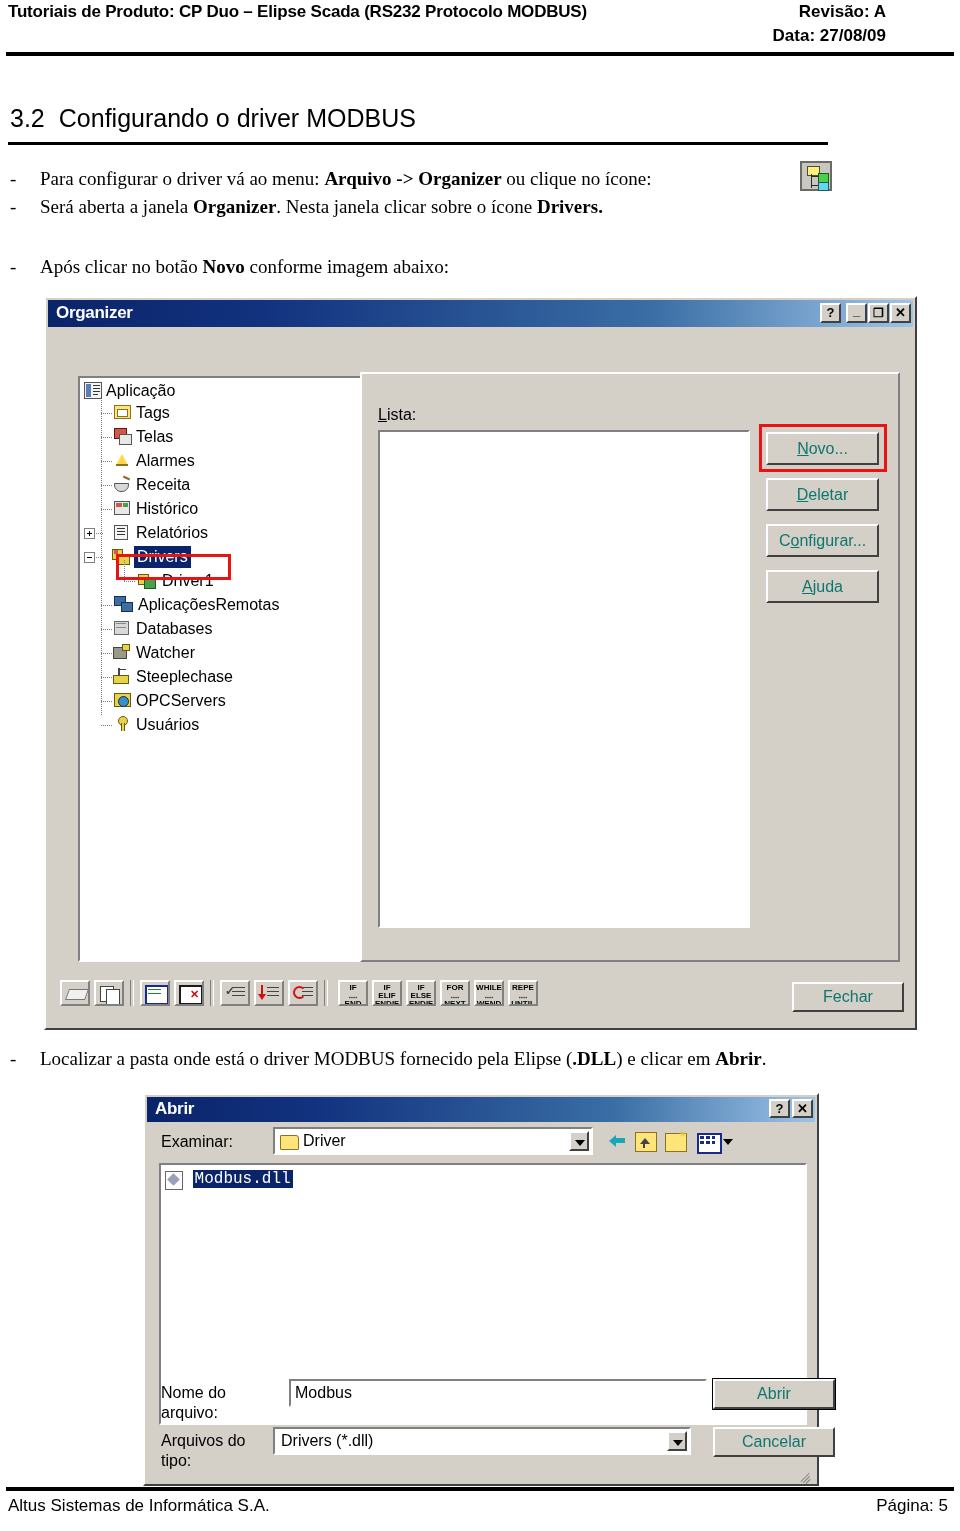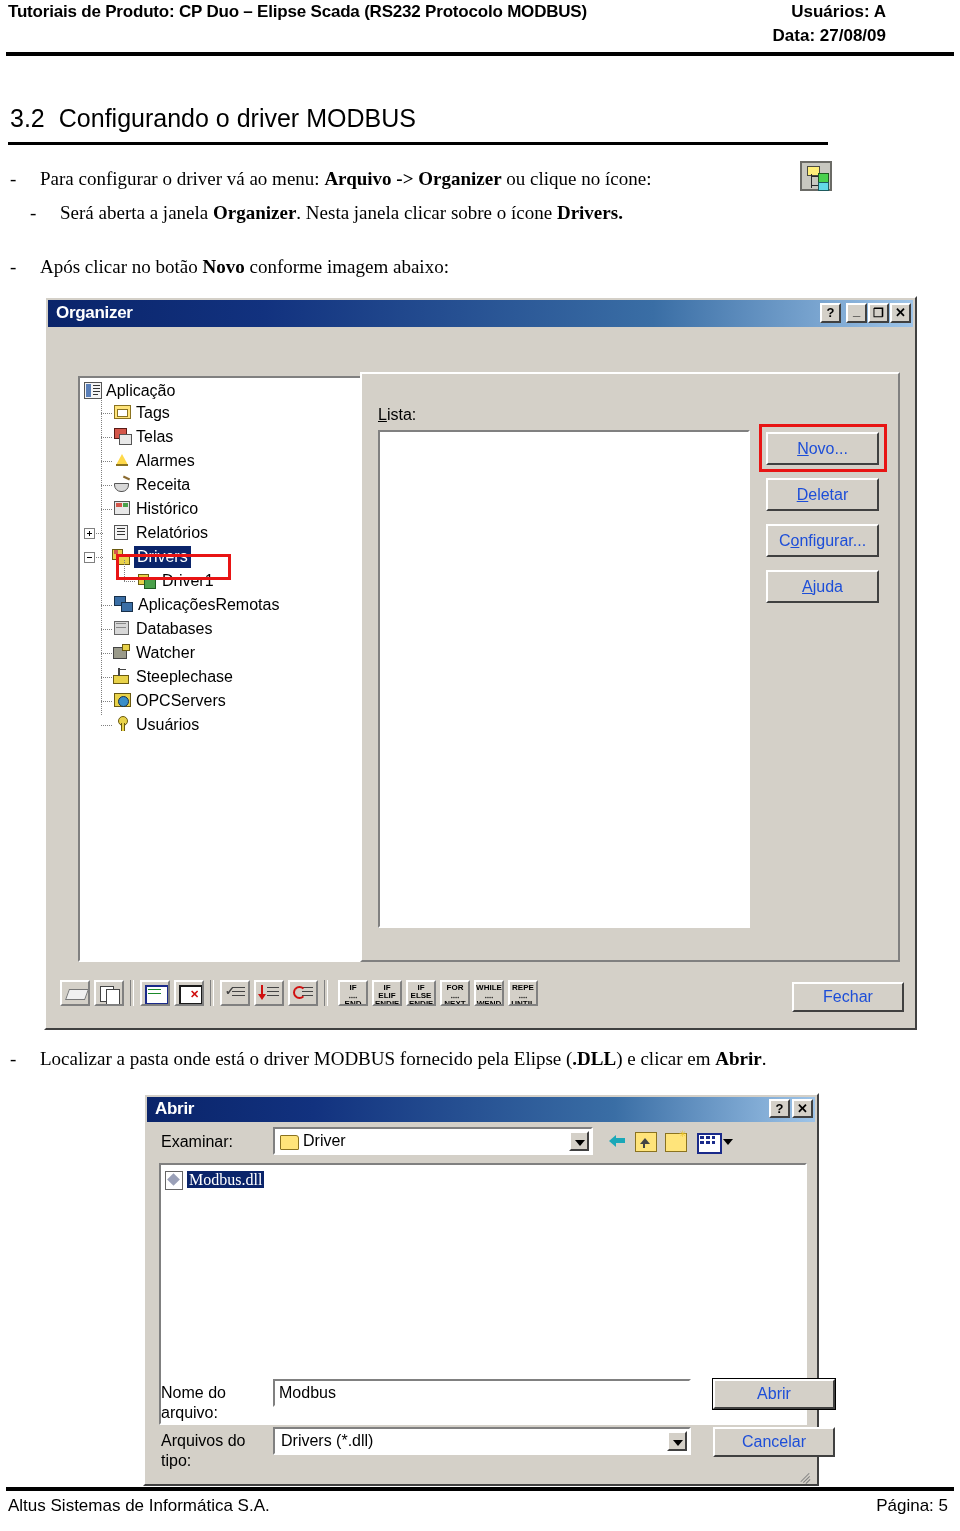--- a/index.html
+++ b/index.html
@@ -59,21 +59,21 @@
 
   .tabstrip{position:absolute;}
   .tab{position:absolute;top:0;height:26px;background:#d4d0c8;box-sizing:border-box;
       border:1px solid;border-color:#ffffff #808080 #d4d0c8 #ffffff;
       font-family:"Liberation Sans",sans-serif;font-size:15px;color:#000;
       text-align:center;line-height:25px;}
   .tab.active{font-weight:bold;z-index:3;top:-2px;height:29px;line-height:28px;}
 
   .btn{position:absolute;background:#d4d0c8;box-sizing:border-box;
       border:2px solid;border-color:#ffffff #404040 #404040 #ffffff;
-      font-family:"Liberation Sans",sans-serif;font-size:16px;color:#1d4ed8;
+      font-family:"Liberation Sans",sans-serif;font-size:16px;color:#0f766e;
       text-align:center;display:flex;align-items:center;justify-content:center;}
   .btn .u{text-decoration:underline;}
   .btn.defbtn{box-shadow:0 0 0 1px #000;}
 
   .redbox{position:absolute;border:3px solid #e81414;box-sizing:border-box;
           pointer-events:none;}
 
   .label{position:absolute;font-family:"Liberation Sans",sans-serif;font-size:16px;color:#000;}
 
   
@@ -112,40 +112,40 @@
   .combo .arrow:after{content:"";position:absolute;left:4px;top:7px;
      border-left:5px solid transparent;border-right:5px solid transparent;border-top:6px solid #000;}
   .tri-down{position:absolute;border-left:5px solid transparent;border-right:5px solid transparent;
      border-top:6px solid #000;}
 
   .textin{position:absolute;background:#fff;box-sizing:border-box;
      border:2px solid;border-color:#808080 #ffffff #ffffff #808080;
      font-family:"Liberation Sans",sans-serif;font-size:16px;color:#000;line-height:24px;padding-left:4px;}
 
   .fileitem{position:absolute;height:21px;white-space:nowrap;
-     font-family:Liberation Serif, serif;font-size:16px;line-height:21px;}
+     font-family:Liberation Mono, monospace;font-size:16px;line-height:21px;}
   .fileitem .fl{background:#0a246a;color:#fff;padding:0 2px;}
 
   .grip{position:absolute;width:14px;height:14px;}
   .grip i{position:absolute;height:1px;background:#808080;transform:rotate(-45deg);}
 
   
   .ft-rule{position:absolute;left:6px;top:1487px;width:948px;height:0;
            border-top:3px solid #000;border-bottom:1px solid #000;}
   .ft-left{position:absolute;left:8px;top:1496px;font-family:"Liberation Sans",sans-serif;
            font-size:17px;color:#000;}
   .ft-right{position:absolute;right:12px;top:1496px;font-family:"Liberation Sans",sans-serif;
             font-size:17px;color:#000;}
 </style>
 </head>
 <body>
 
 <div class="pg-header">
   <div class="hdr-left">Tutoriais de Produto: CP Duo – Elipse Scada (RS232 Protocolo MODBUS)</div>
-  <div class="hdr-rev">Usuários: A</div>
+  <div class="hdr-rev">Revisão: A</div>
   <div class="hdr-date">Data: 27/08/09</div>
   <div class="hdr-rule"></div>
 </div>
 
 <div class="sec-title">
   <span class="num">3.2</span><span>Configurando o driver MODBUS</span>
 </div>
 <div class="sec-rule"></div>
 
 <div class="bullet" style="left:10px;top:168px;">
@@ -153,21 +153,21 @@
 </div>
 <div class="icon-organizer">
   <i class="io-n1"></i>
     <i class="io-l1"></i>
     <i class="io-l2"></i>
     <i class="io-l3"></i>
   <i class="io-n2"></i>
     <i class="io-n3"></i>
 </div>
 
-<div class="bullet" style="left:10px;top:202px;margin-left:20px;">
+<div class="bullet" style="left:10px;top:196px;">
   <span class="dash">-</span><span>Será aberta a janela </span><b>Organizer</b><span>. Nesta janela clicar sobre o ícone </span><b>Drivers.</b>
 </div>
 
 <div class="bullet" style="left:10px;top:256px;">
   <span class="dash">-</span><span>Após clicar no botão </span><b>Novo</b><span> conforme imagem abaixo:</span>
 </div>
 
 <div class="win raised" id="organizer-window" style="left:44px;top:296px;width:873px;height:734px;">
 
   <div class="titlebar" style="left:2px;top:2px;width:865px;">
@@ -448,21 +448,21 @@
         <span class="ic" style="left:3px;top:3px;width:9px;height:9px;background:#9aa0b8;transform:rotate(45deg);"></span>
       </span>
       <span class="fl">Modbus.dll</span>
     </div>
   </div>
 
   <div class="label" style="left:16px;top:288px;line-height:20px;">
     <span>Nome do</span><br>
     <span>arquivo:</span>
   </div>
-  <div class="textin" style="left:128px;top:284px;width:418px;height:28px;">Modbus</div>
+  <div class="textin" style="left:144px;top:284px;width:418px;height:28px;">Modbus</div>
   <div class="btn defbtn" style="left:568px;top:284px;width:122px;height:30px;display:flex;">Abrir</div>
 
   <div class="label" style="left:16px;top:336px;line-height:20px;">
     <span>Arquivos do</span><br>
     <span>tipo:</span>
   </div>
   <div class="combo" style="left:128px;top:332px;width:418px;height:28px;">
     <span style="position:absolute;left:6px;top:0;">Drivers (*.dll)</span>
     <span class="arrow"></span>
   </div>

